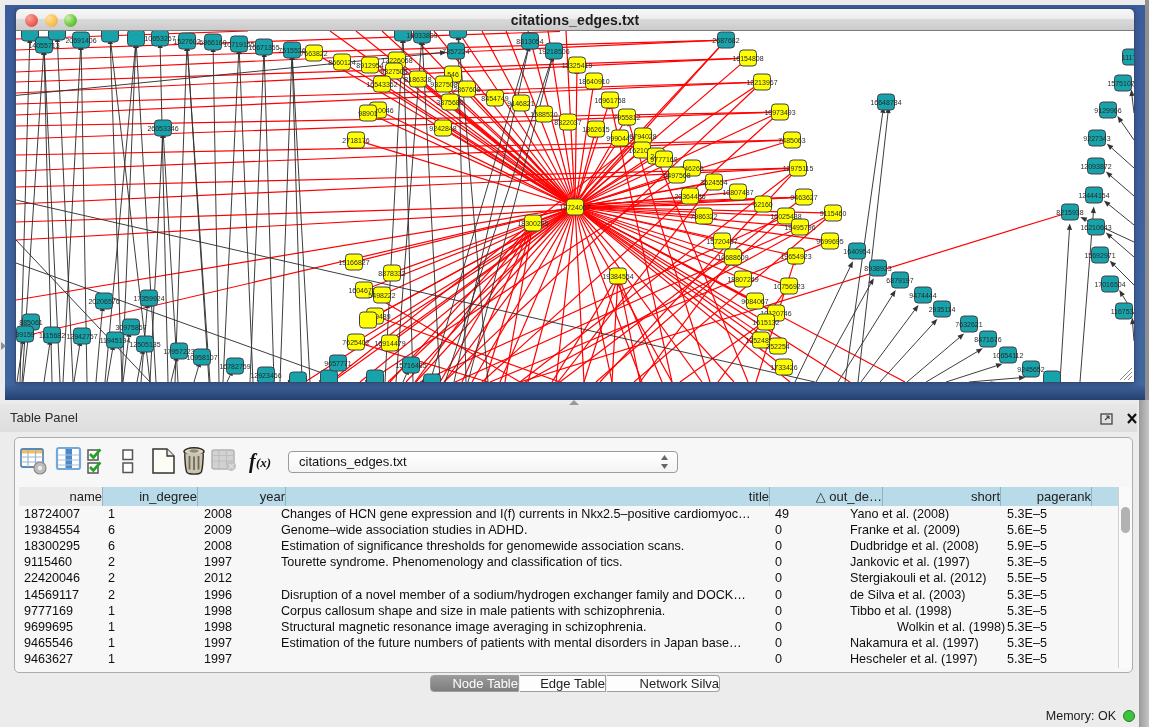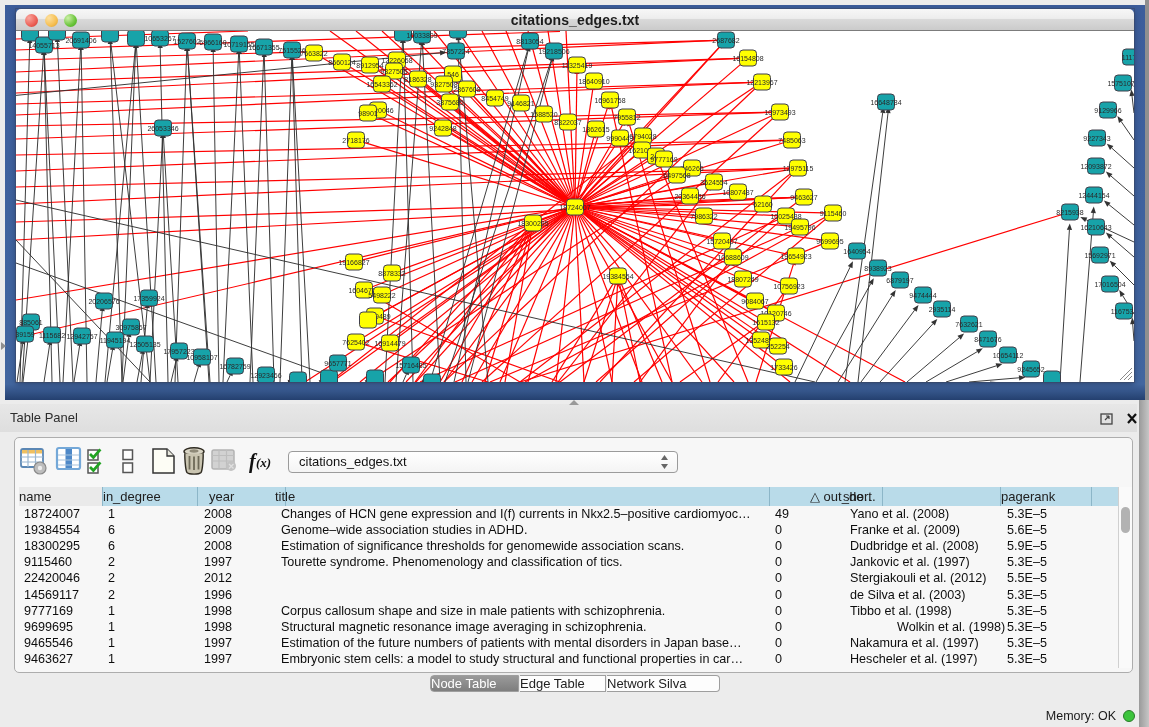--- a/index.html
+++ b/index.html
@@ -13,25 +13,25 @@
 #title{position:absolute;top:3px;left:0;width:1118px;text-align:center;font-size:14px;font-weight:bold;color:#1d1d1d;letter-spacing:.1px}
 #canvas{position:absolute;left:0;top:22px;width:1118px;height:351px;background:#fff}
 #panelbar{position:absolute;left:0;top:404px;width:1137px;height:28px;background:linear-gradient(#e7e7e7,#dedede)}
 #panelbar span{position:absolute;left:10px;top:6px;font-size:13px;color:#2d2d2d}
 #content{position:absolute;left:14px;top:437px;width:1119px;height:236px;background:#f7f7f7;
  border:1px solid #adadad;border-radius:5px}
 #toolbar{position:absolute;left:14px;top:437px;width:1119px;height:44px}
 #combo{position:absolute;left:288px;top:451px;width:390px;height:22px;background:linear-gradient(#fff,#f4f4f4);
  border:1px solid #9b9b9b;border-radius:4px;font-size:13px;color:#111;line-height:20px;padding-left:10px}
 #thead{position:absolute;left:19px;top:487px;width:1099px;height:19px;background:#b9dbe9;font-size:13px;color:#202020}
-#thead div{position:absolute;top:0;height:19px;border-right:1px solid #8cb6c8;text-align:left;line-height:19px}
+#thead div{position:absolute;top:0;height:19px;border-right:1px solid #8cb6c8;text-align:right;line-height:19px}
 .tr{position:absolute;left:19px;width:1099px;height:16px;font-size:12.6px;color:#0d0d0d}
 .tr span{position:absolute;top:0;line-height:16px;white-space:nowrap}
 #tabs{position:absolute;left:430px;top:675px;height:17px;font-size:13px}
-.tab{position:absolute;top:0;height:17px;line-height:16px;text-align:left;border:1px solid #9e9e9e}
+.tab{position:absolute;top:0;height:17px;line-height:16px;text-align:right;border:1px solid #9e9e9e}
 #mem{position:absolute;right:33px;top:709px;font-size:12.5px;color:#1a1a1a}
 </style></head><body>
 <div id="desk"></div>
 <div style="position:absolute;left:1px;top:342px;width:0;height:0;border-top:4px solid transparent;border-bottom:4px solid transparent;border-left:5px solid #8f8f8f"></div>
 <div style="position:absolute;left:1145px;top:0;width:4px;height:400px;background:#8f8f8f"></div>
 <div style="position:absolute;left:1139px;top:400px;width:10px;height:327px;background:linear-gradient(90deg,#9a9a9a,#c6c6c6)"></div>
 <div id="win">
  <div id="canvas"></div>
  <div id="tbar">
   <div class="tl" style="left:9px;background:radial-gradient(circle at 4px 4px,#f9a69e,#ec5f55 60%,#c93a31)"></div>
@@ -824,20 +824,21 @@
     <span style="left:89px">2</span>
     <span style="left:185px">2012</span>
     <span style="left:756px">0</span>
     <span style="left:831px">Stergiakouli et al. (2012)</span>
     <span style="left:988px">5.5E–5</span>
   </div>
 <div class="tr" style="top:587px">
     <span style="left:5px">14569117</span>
     <span style="left:89px">2</span>
     <span style="left:185px">1996</span>
+    <span style="left:262px">Disruption of a novel member of a sodium/hydrogen exchanger family and DOCK…</span>
     <span style="left:756px">0</span>
     <span style="left:831px">de Silva et al. (2003)</span>
     <span style="left:988px">5.3E–5</span>
   </div>
 <div class="tr" style="top:603px">
     <span style="left:5px">9777169</span>
     <span style="left:89px">1</span>
     <span style="left:185px">1998</span>
     <span style="left:262px">Corpus callosum shape and size in male patients with schizophrenia.</span>
     <span style="left:756px">0</span>
@@ -859,21 +860,20 @@
     <span style="left:185px">1997</span>
     <span style="left:262px">Estimation of the future numbers of patients with mental disorders in Japan base…</span>
     <span style="left:756px">0</span>
     <span style="left:831px">Nakamura et al. (1997)</span>
     <span style="left:988px">5.3E–5</span>
   </div>
 <div class="tr" style="top:651px">
     <span style="left:5px">9463627</span>
     <span style="left:89px">1</span>
     <span style="left:185px">1997</span>
-    <span style="left:262px">Embryonic stem cells: a model to study structural and functional properties in car…</span>
     <span style="left:756px">0</span>
     <span style="left:831px">Hescheler et al. (1997)</span>
     <span style="left:988px">5.3E–5</span>
   </div>
 <div style="position:absolute;left:1118px;top:487px;width:14px;height:181px;background:#fafafa;border-left:1px solid #d0d0d0">
  <div style="position:absolute;left:2px;top:20px;width:9px;height:26px;background:#b2b2b2;border-radius:5px"></div>
 </div>
 <div id="tabs">
  <div class="tab" style="left:0;width:89px;background:linear-gradient(#9a9a9a,#7e7e7e);color:#fff;border-radius:4px 0 0 4px">Node Table</div>
  <div class="tab" style="left:90px;width:86px;background:#fdfdfd;color:#222;border-left:none">Edge Table</div>

